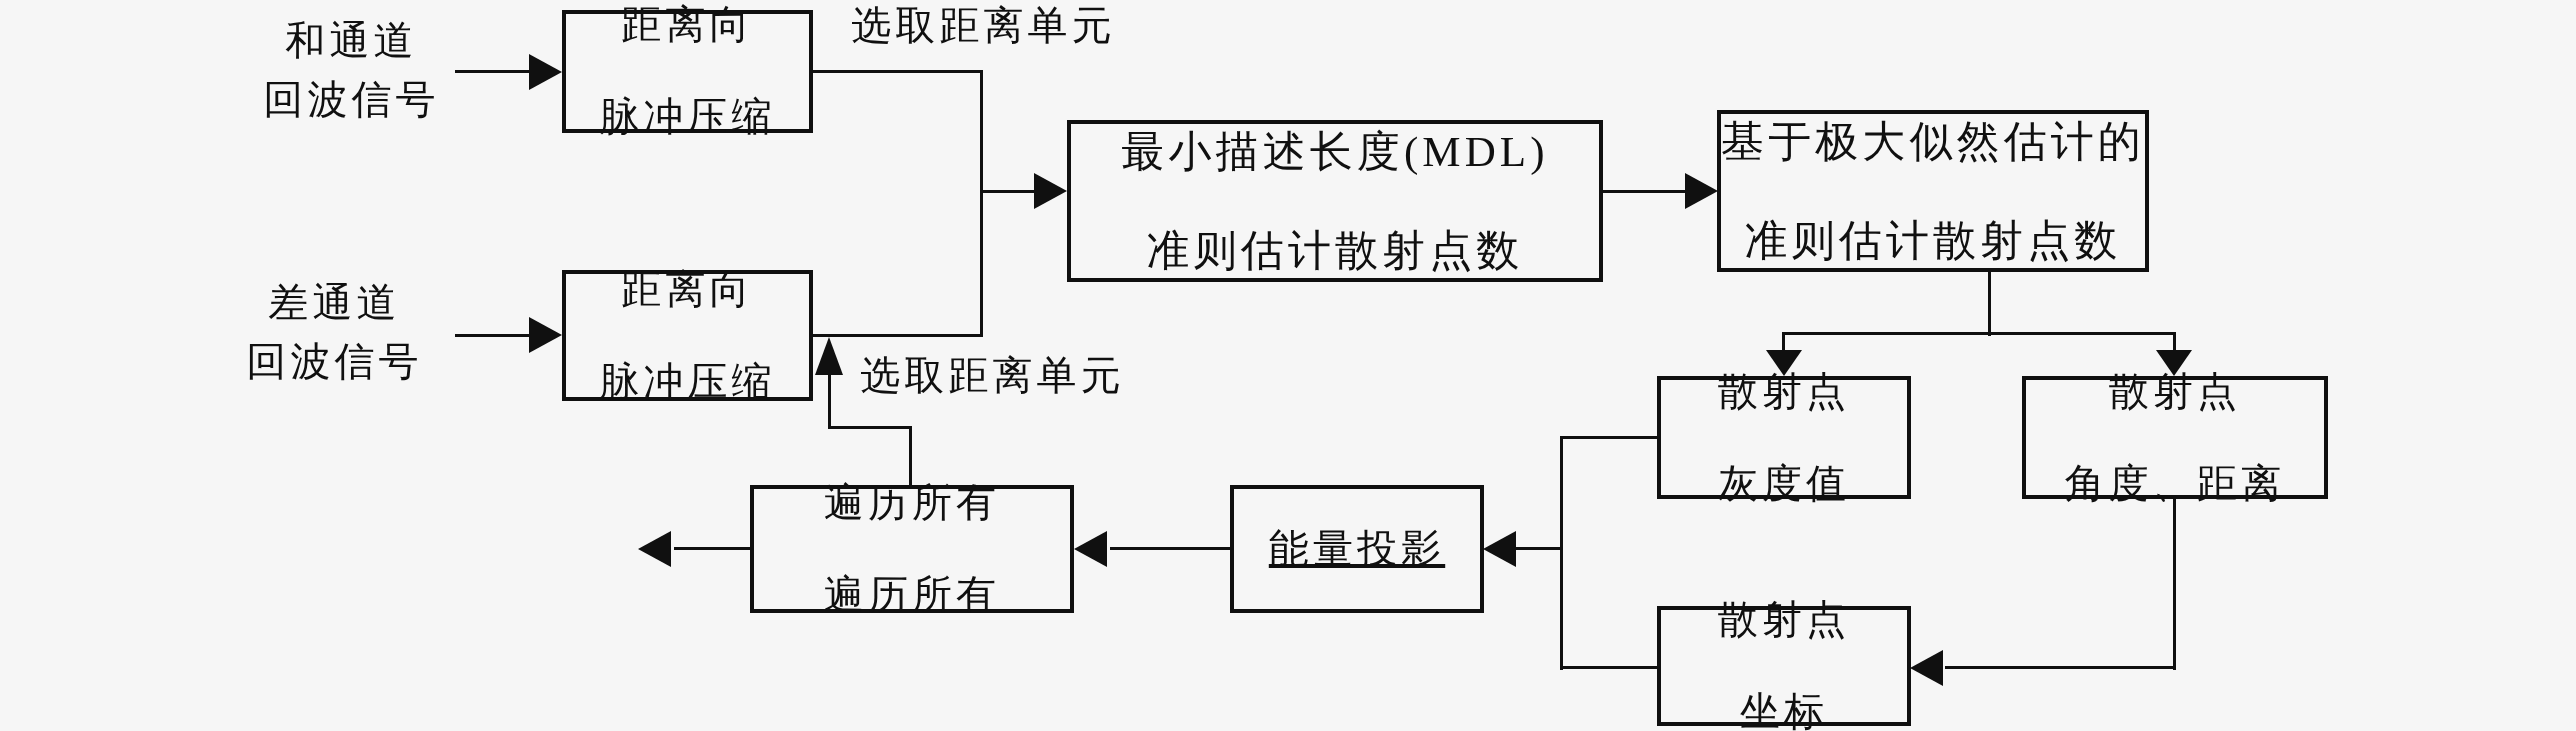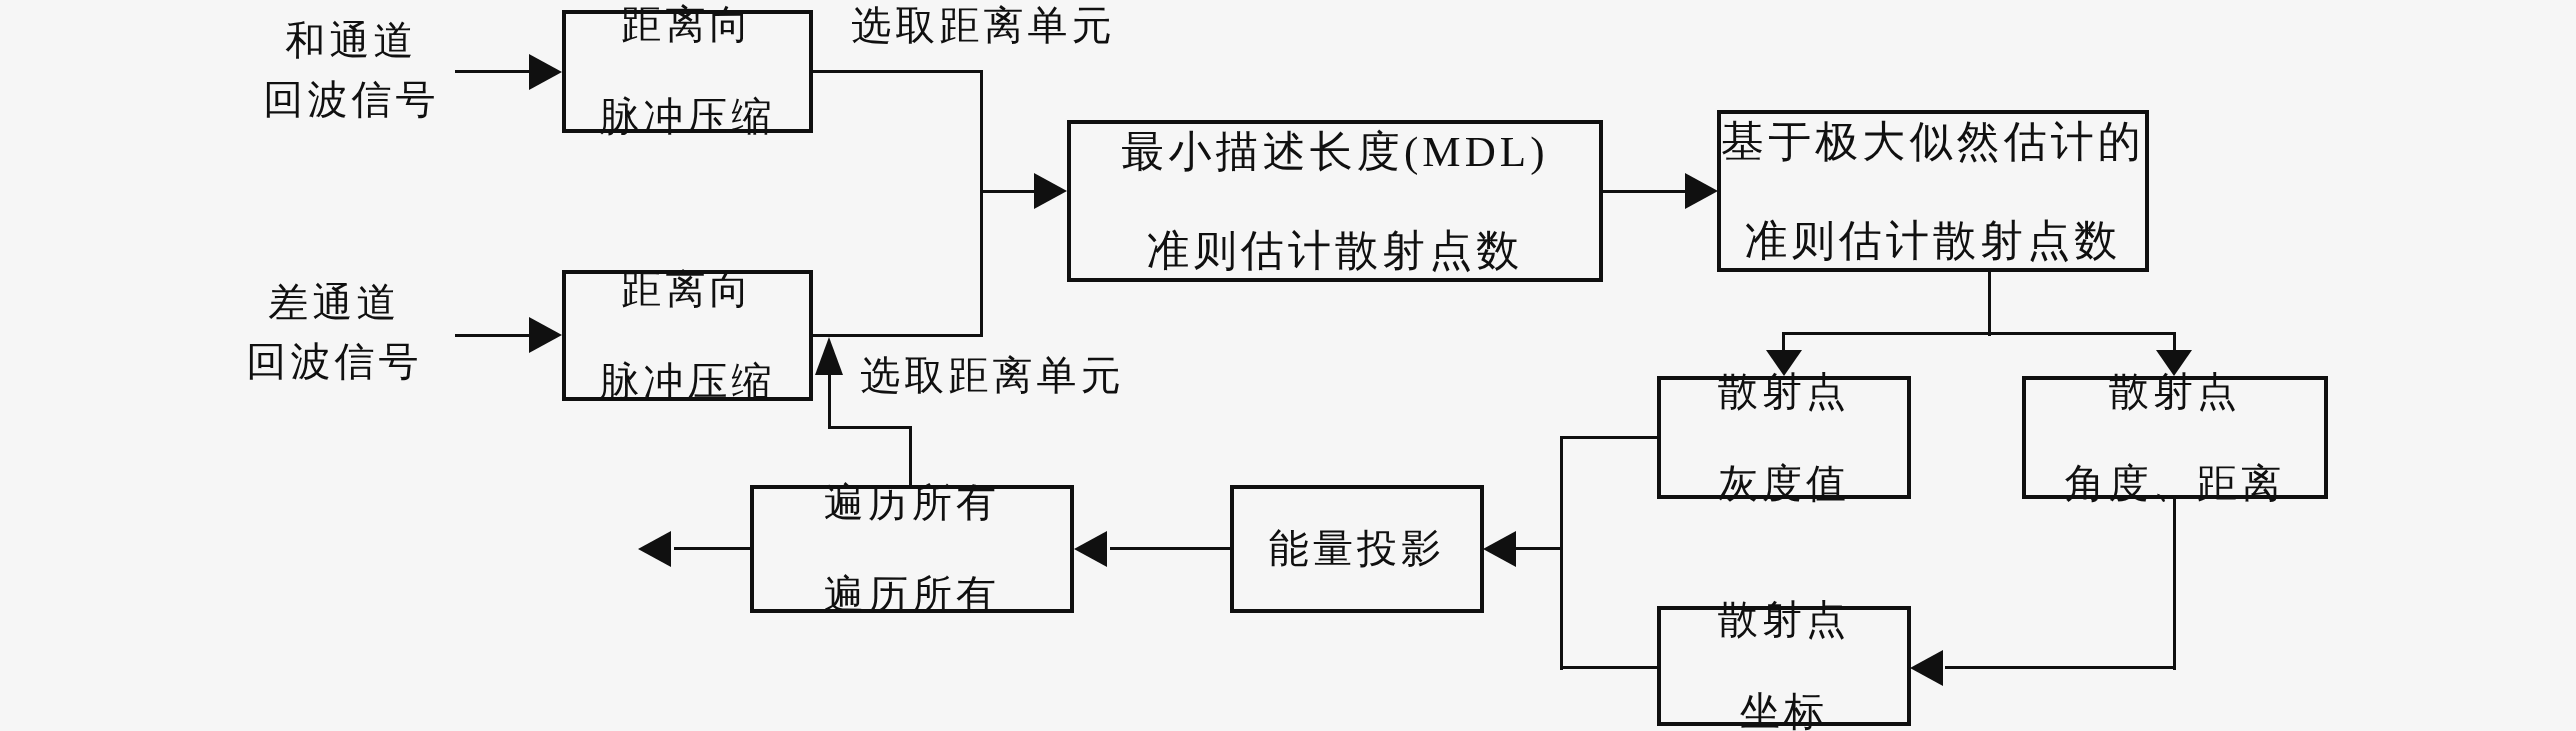--- a/index.html
+++ b/index.html
@@ -67,21 +67,21 @@
     <div class="tl">灰度值</div>
   </div>
   <div class="box" style="left:2022px;top:376px;width:306px;height:123px;">
     <div class="tl">散射点</div>
     <div class="tl">角度、距离</div>
   </div>
   <div class="box" style="left:1657px;top:606px;width:254px;height:120px;">
     <div class="tl">散射点</div>
     <div class="tl">坐标</div>
   </div>
-  <div class="box" style="left:1230px;top:485px;width:254px;height:128px;">
+  <div class="box" style="left:1230px;top:485px;width:254px;height:128px;text-decoration:underline;">
     <div class="tl">能量投影</div>
   </div>
   <div class="box" style="left:750px;top:485px;width:324px;height:128px;">
     <div class="tl">遍历所有</div>
     <div class="tl">遍历所有</div>
   </div>
 
   <div class="hline" style="left:455px;top:70px;width:79px;"></div>
   <div class="ah ah-r" style="left:529px;top:54px;"></div>
   <div class="hline" style="left:455px;top:334px;width:79px;"></div>

